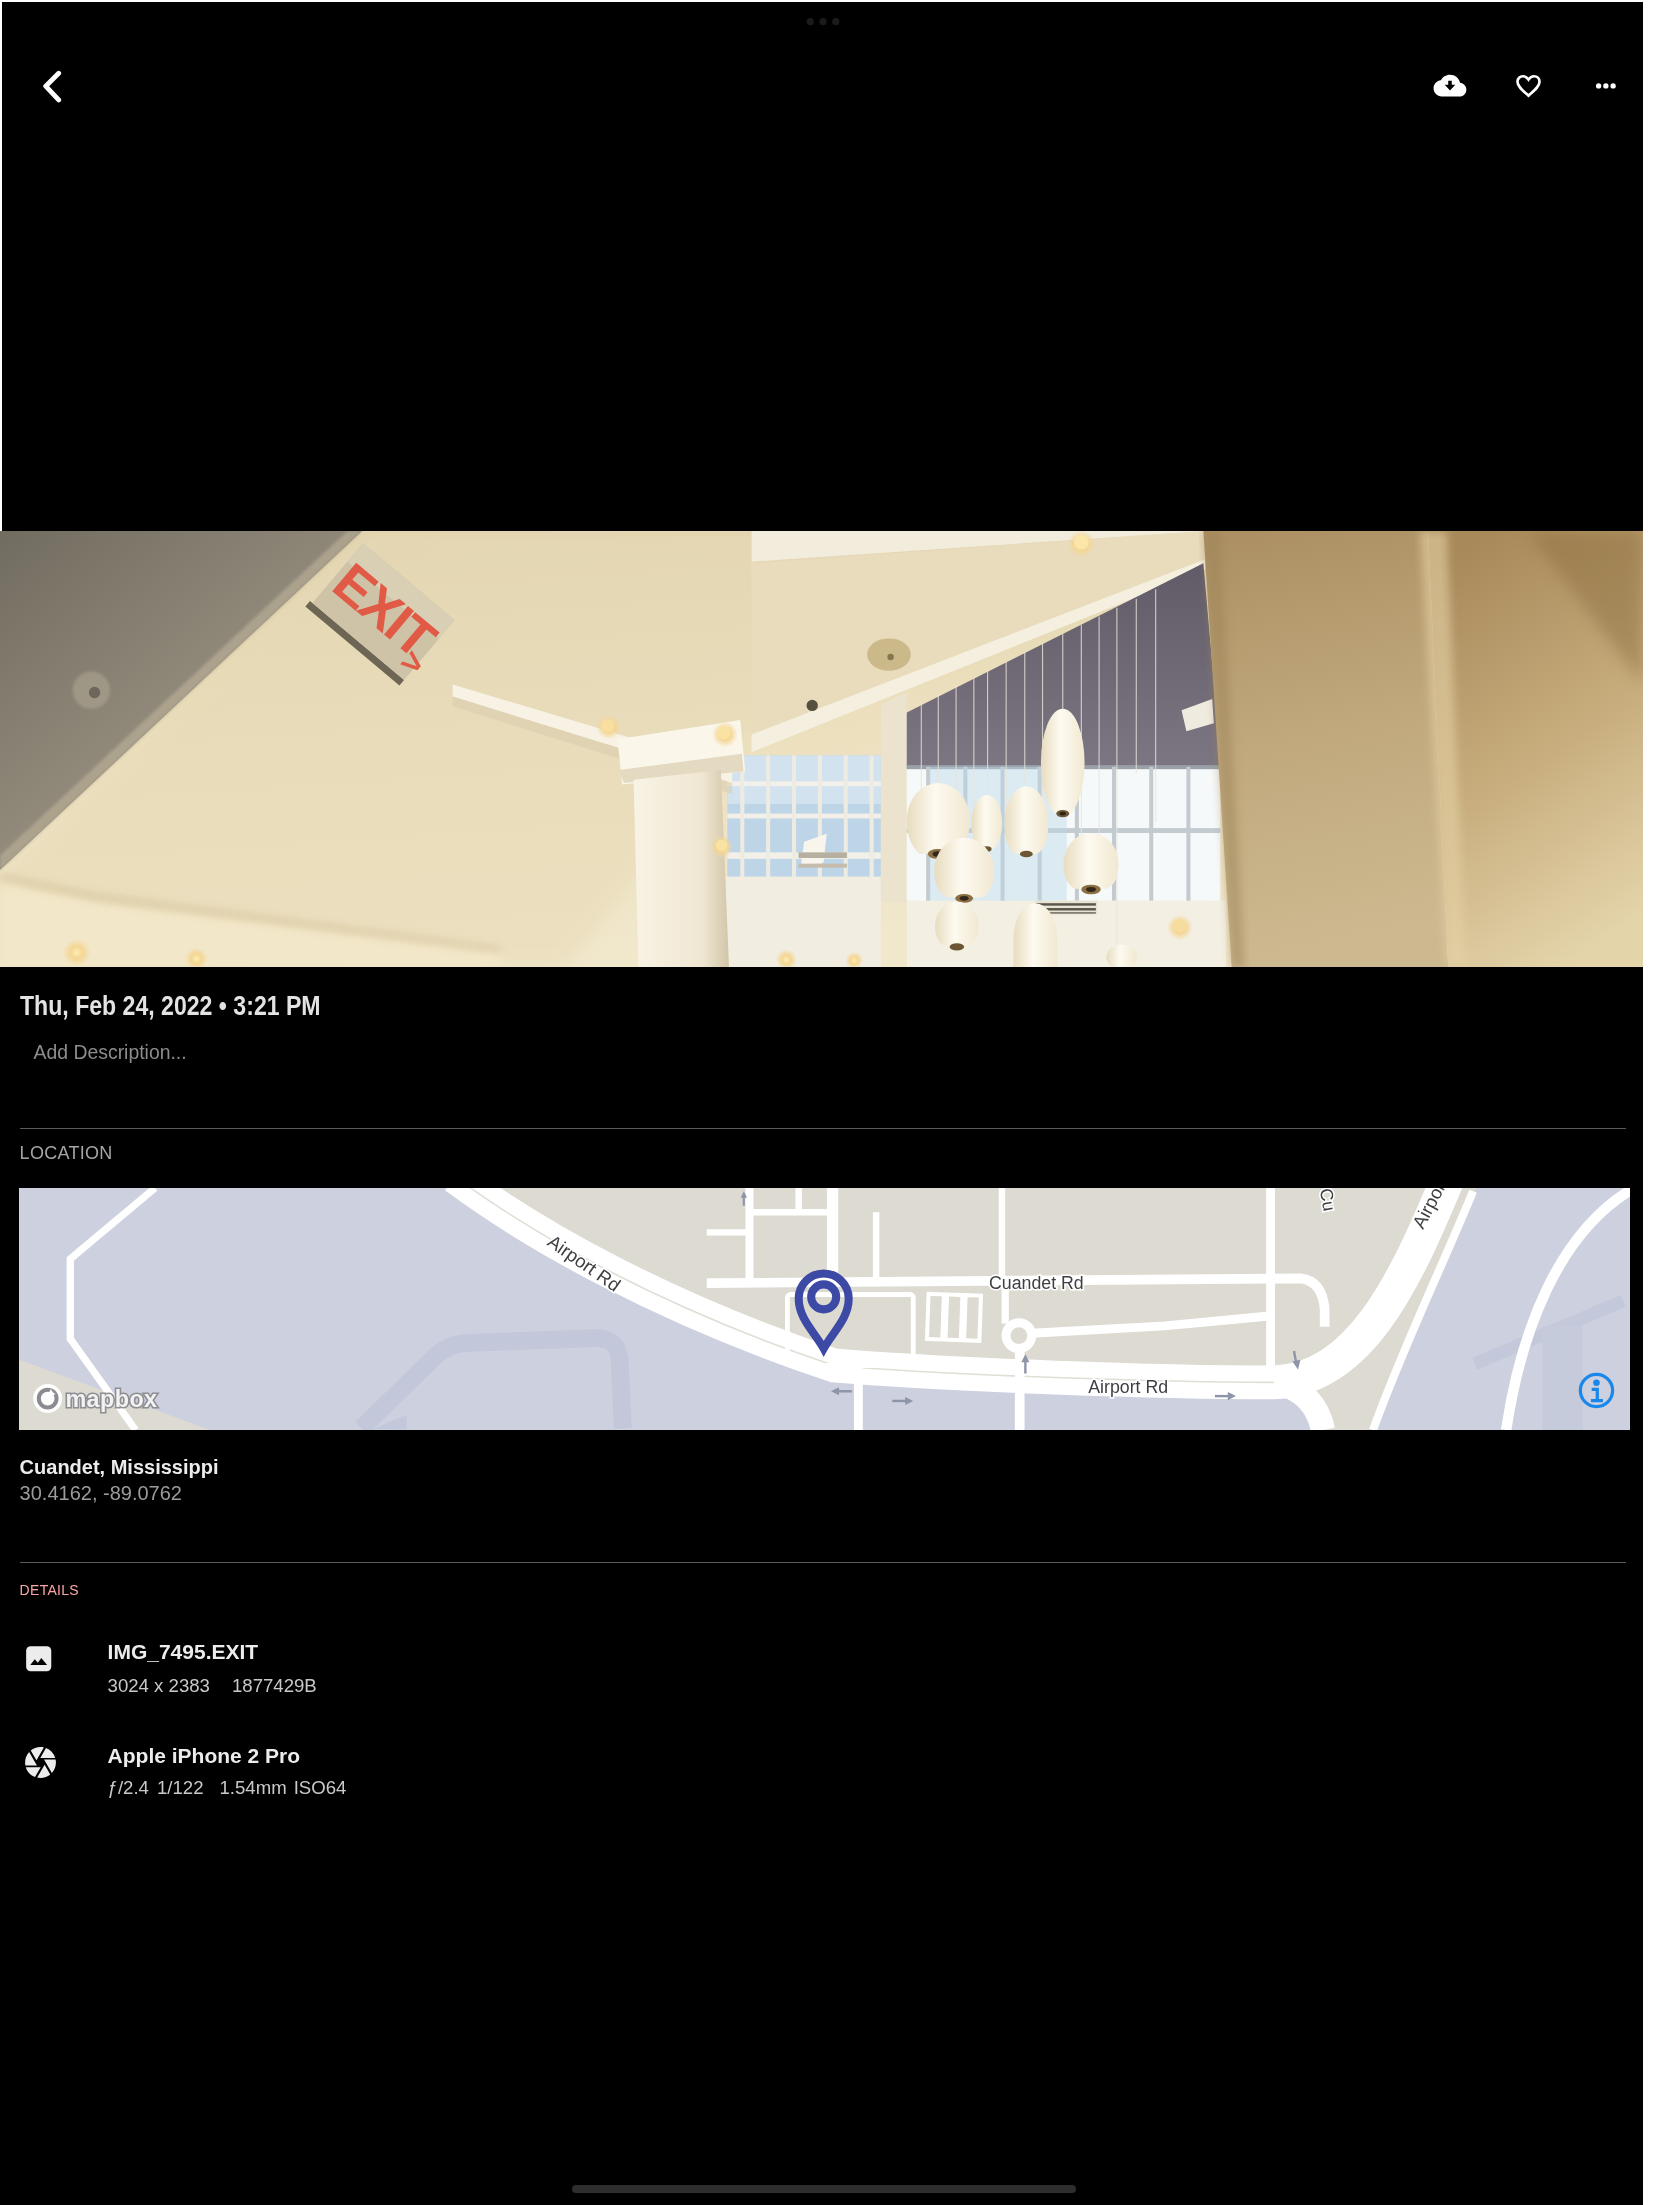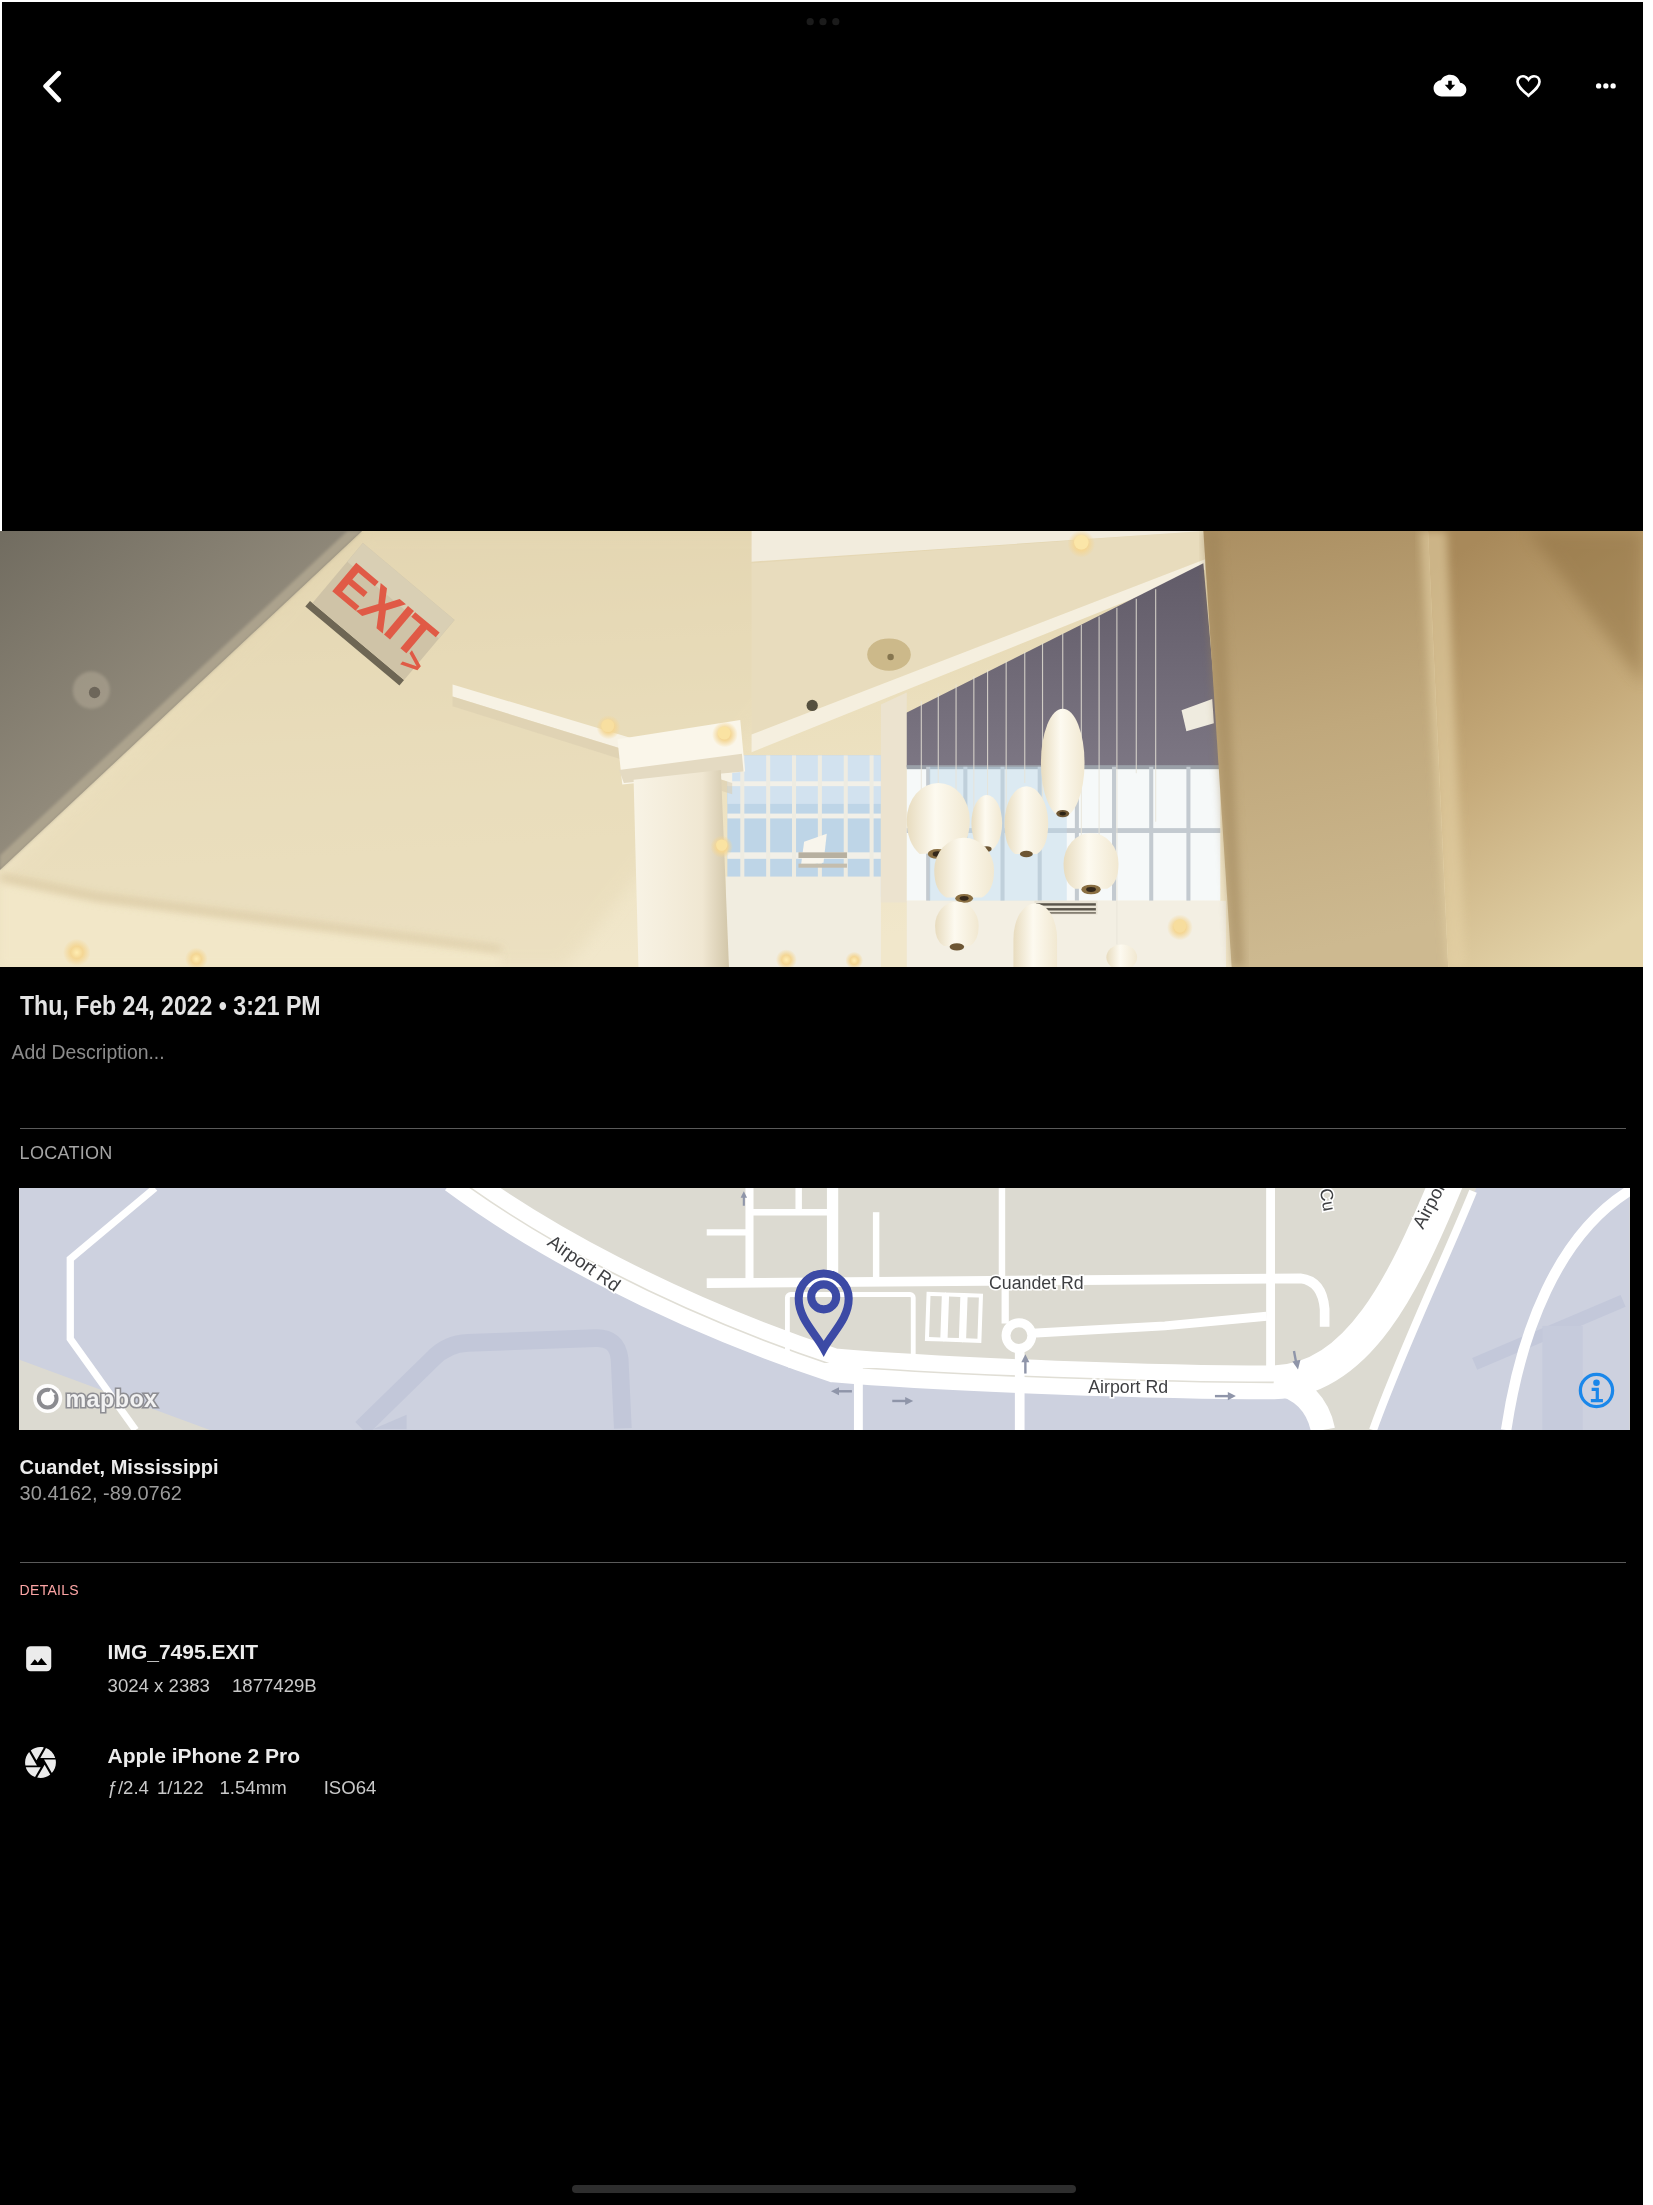--- a/index.html
+++ b/index.html
@@ -263,21 +263,21 @@
     <polygon points="1767,0 2033,0 2033,540 1792,540" fill="url(#wallg)"></polygon>
 
     <polygon points="1757,0 1790,0 1814,540 1790,540" fill="#e5d2a6" opacity="0.6" filter="url(#b5)"></polygon>
 
     <polygon points="1890,0 2033,0 2033,190" fill="#8a6c3e" opacity="0.45" filter="url(#b9)"></polygon>
   </svg>
   </div>
 
   <div class="abs" style="left:18px;top:989px;font-size:27px;font-weight:bold;color:#e3e3e3;transform:scaleX(0.855);transform-origin:0 0;white-space:nowrap;">Thu, Feb 24, 2022 • 3:21 PM</div>
 
-  <div class="abs" style="left:10px;top:1039px;font-size:19.4px;color:#8c8c8c;">Add Description...</div>
+  <div class="abs" style="left:32px;top:1039px;font-size:19.4px;color:#8c8c8c;">Add Description...</div>
 
   <div class="abs" style="left:18px;top:1126px;width:1606px;height:1.2px;background:#5a5a5a"></div>
 
   <div class="abs" style="left:18px;top:1141px;font-size:18px;color:#a5a5a5;letter-spacing:0.3px;">LOCATION</div>
 
   <div class="abs" style="left:17px;top:1186px;width:1611px;height:242px;background:#dbd9d0" id="map">
   <svg width="1611" height="242" viewBox="0 0 1996 300">
 
     <rect x="0" y="0" width="1996" height="300" fill="#dcdad1"></rect>
 
@@ -419,20 +419,20 @@
   <div class="abs" style="left:106px;top:1638px;font-size:21px;font-weight:bold;color:#ececec;">IMG_7495.EXIT</div>
 
   <div class="abs" style="left:106px;top:1673px;font-size:18.6px;color:#c9c9c9;"><span>3024 x 2383</span><span style="margin-left:22px">1877429B</span></div>
 
   <svg class="abs" style="left:20px;top:1742px" width="37" height="37" viewBox="0 0 24 24">
     <path fill="#ececec" d="M9.4,10.5l4.77-8.26C13.47,2.09,12.75,2,12,2c-2.4,0-4.6,0.85-6.32,2.25l3.66,6.35L9.4,10.5z M21.54,9c-0.92-2.92-3.15-5.26-6-6.34L11.88,9H21.54z M21.8,10h-7.49l0.29,0.5l4.76,8.25C21,16.97,22,14.61,22,12C22,11.31,21.93,10.64,21.8,10z M8.54,12l-3.9-6.75C3.01,7.03,2,9.39,2,12c0,0.69,0.07,1.35,0.2,2h7.49L8.54,12z M2.46,15c0.92,2.92,3.15,5.26,6,6.34L12.12,15H2.46z M13.73,15l-3.9,6.76C10.53,21.91,11.25,22,12,22c2.4,0,4.6-0.85,6.32-2.25l-3.66-6.35L13.73,15z"></path>
   </svg>
 
   <div class="abs" style="left:106px;top:1742px;font-size:21px;font-weight:bold;color:#ececec;">Apple iPhone 2 Pro</div>
 
-  <div class="abs" style="left:106px;top:1775px;font-size:18.6px;color:#c9c9c9;"><span>ƒ/2.4</span><span style="margin-left:8px">1/122</span><span style="margin-left:16px">1.54mm</span><span style="margin-left:37px">ISO64</span></div>
+  <div class="abs" style="left:106px;top:1775px;font-size:18.6px;color:#c9c9c9;"><span>ƒ/2.4</span><span style="margin-left:8px">1/122</span><span style="margin-left:16px">1.54mm</span><span style="margin-left:7px">ISO64</span></div>
 
   <div class="abs" style="left:-1.6px;top:965px;width:1.6px;height:1239px;background:#000"></div>
 
   <div class="abs" style="left:570px;top:2183px;width:504px;height:8px;border-radius:4px;background:#2e2e2e"></div>
 
 </div>
 
 
 </body></html>

